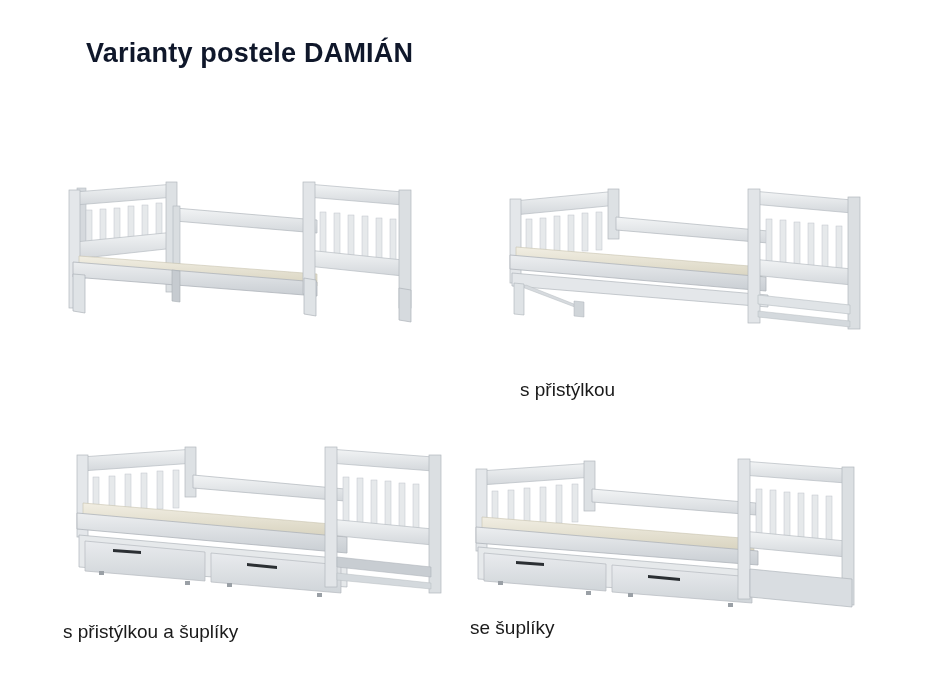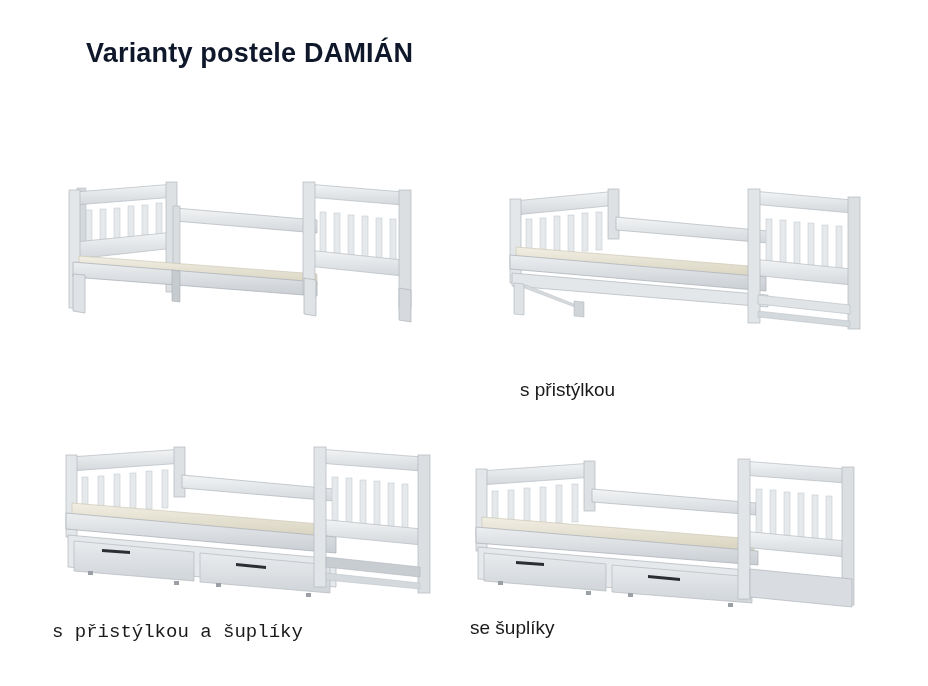--- a/index.html
+++ b/index.html
@@ -39,21 +39,21 @@
     position: absolute;
     font-size: 19px;
     font-weight: 400;
     color: #1a1a1a;
     white-space: nowrap;
   }
 
   
   #cell-barrier   { left: 55px;  top: 170px; width: 400px; height: 215px; }
   #cell-trundle   { left: 500px; top: 175px; width: 400px; height: 215px; }
-  #cell-trundle-drawers { left: 44px; top: 435px; width: 410px; height: 220px; font-family: Liberation Mono, monospace; }
+  #cell-trundle-drawers { left: 55px; top: 435px; width: 410px; height: 220px; }
   #cell-drawers   { left: 460px; top: 435px; width: 420px; height: 220px; }
 
   #caption-barrier   { left: 8px;  top: 168px; }
   #caption-trundle   { left: 20px; top: 180px; margin-top: 24px; }
   #caption-trundle-drawers { left: 8px;  top: 186px; }
   #caption-drawers   { left: 10px; top: 182px; }
 
   svg { display: block; }
 </style>
 </head>

